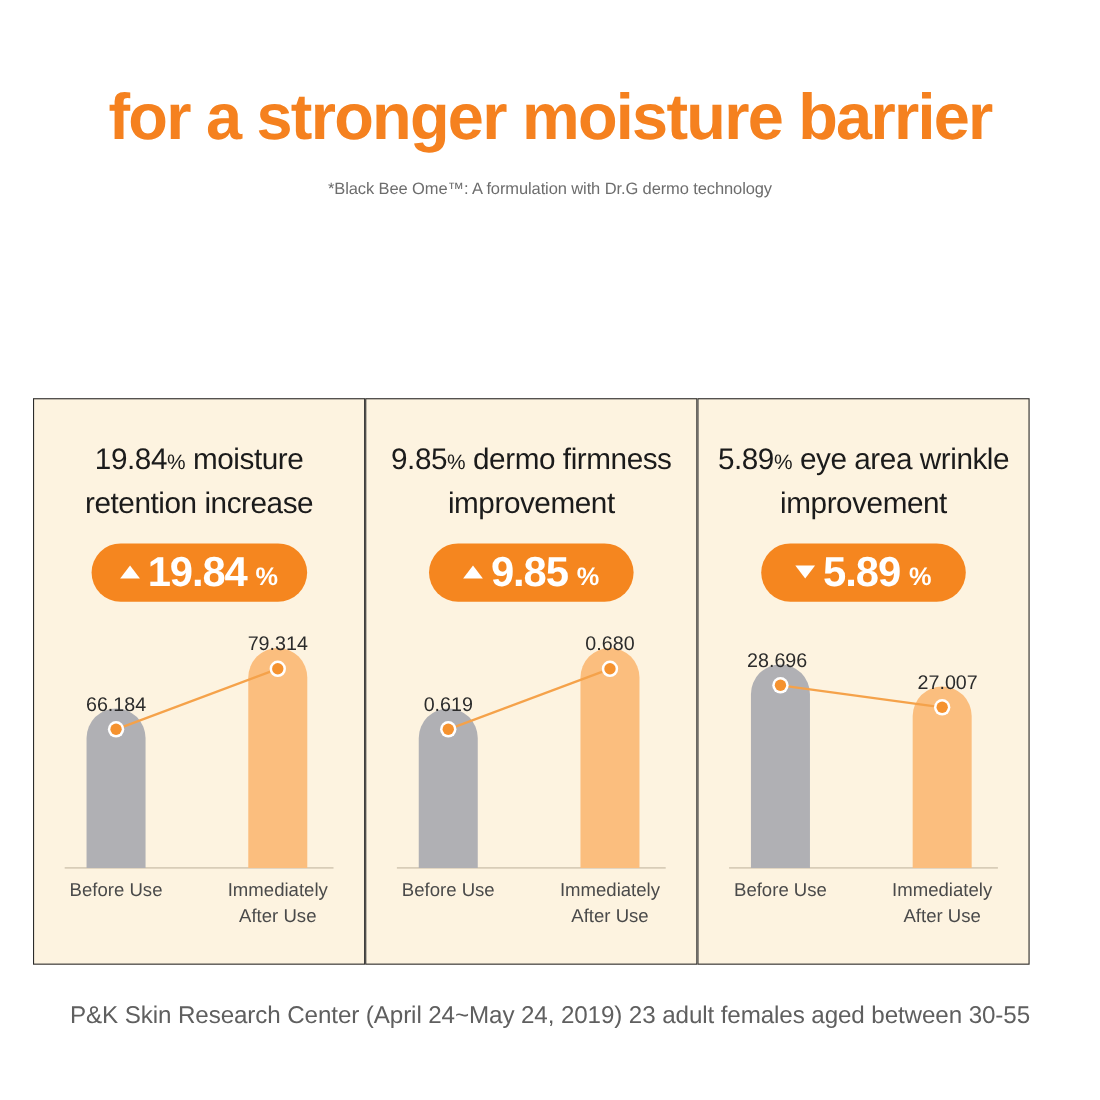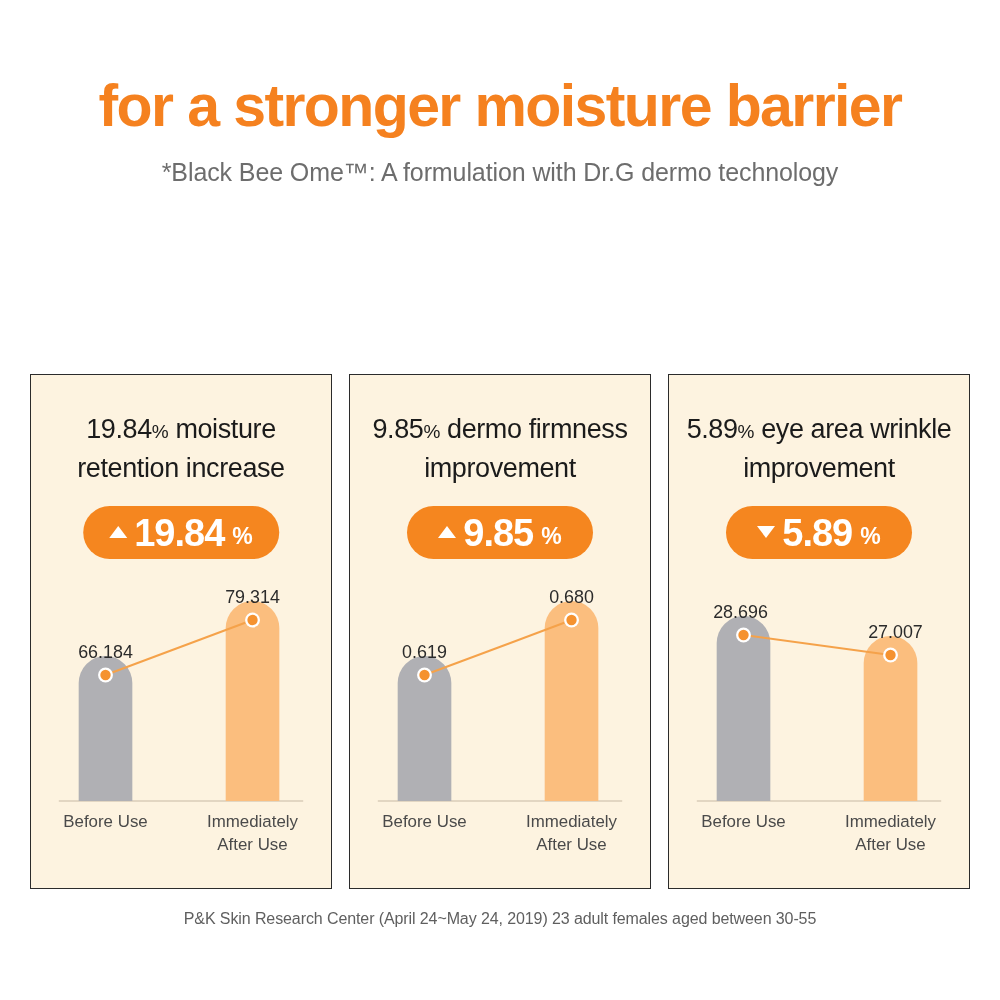--- a/index.html
+++ b/index.html
@@ -19,27 +19,27 @@
     letter-spacing:-0.8px;
   }
   .title-line .sup{font-size:24px;vertical-align:super;line-height:0;}
   .headline{
     margin-top:12px;
     font-size:59px;line-height:64px;font-weight:700;color:#F5811F;
     letter-spacing:-1.6px;
   }
   .subnote{
     margin-top:22px;
-    font-size:25px;line-height:24px;color:#6d6d6d;font-weight:400;
+    font-size:15px;line-height:24px;color:#6d6d6d;font-weight:400;
     letter-spacing:-0.1px;
   }
 
   
-  .panels{position:absolute;left:30px;top:374px;width:940px;height:515px;
-          display:flex;justify-content:space-between;}
+  .panels{position:absolute;left:30px;top:362px;width:940px;height:515px;
+          display:flex;}
   .panel{
     position:relative;
     width:302px;height:515px;
     background:#FDF3E0;
     border:1.5px solid #2b2b2b;
     box-sizing:border-box;
   }
   .panel-title{
     position:absolute;left:10px;right:10px;top:36px;
     text-align:center;
@@ -65,21 +65,21 @@
   .badge-num{font-size:38px;font-weight:700;color:#ffffff;letter-spacing:-1px;line-height:1;}
   .badge-pct{font-size:23px;font-weight:700;color:#ffffff;line-height:1;margin-left:1px;margin-top:7px;}
 
   
   .chart{position:absolute;left:0;top:200px;width:100%;height:315px;}
   .chart svg{display:block;width:100%;height:100%;}
 
   
   .footer{
     position:absolute;left:0;top:910px;width:1000px;text-align:center;
-    font-size:16px;color:#5f5f5f;letter-spacing:-0.1px;
+    font-size:22px;color:#5f5f5f;letter-spacing:-0.1px;
   }
 </style>
 </head>
 <body>
 
 <div class="page">
 
   <div class="header">
     <div class="headline">for a stronger moisture barrier</div>
     <div class="subnote">*Black Bee Ome™: A formulation with Dr.G dermo technology</div>

